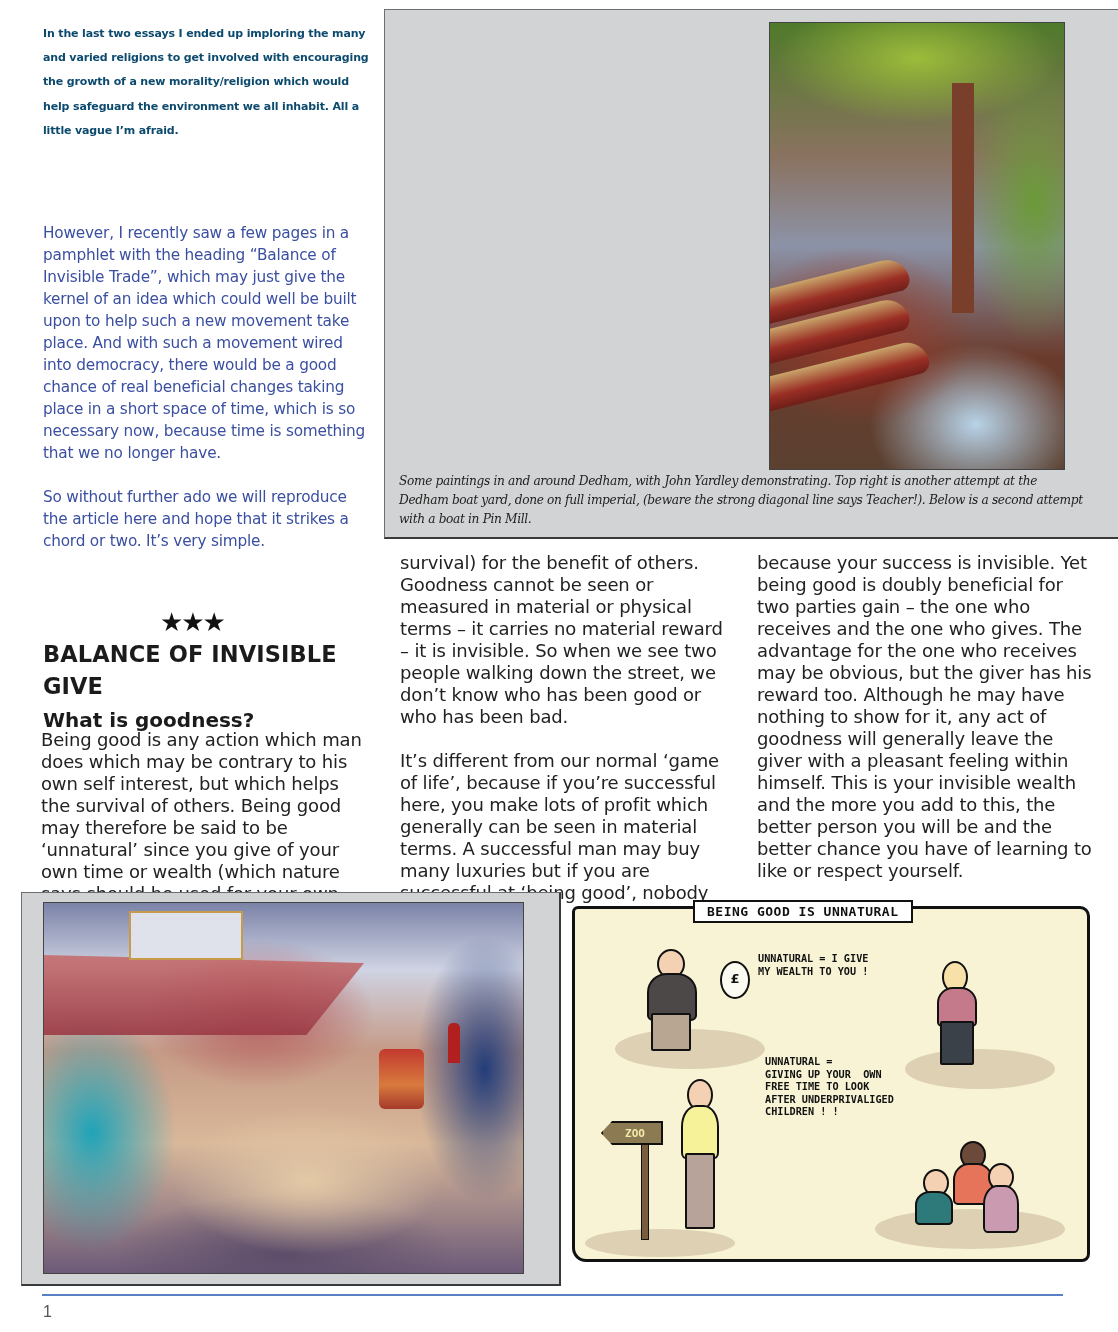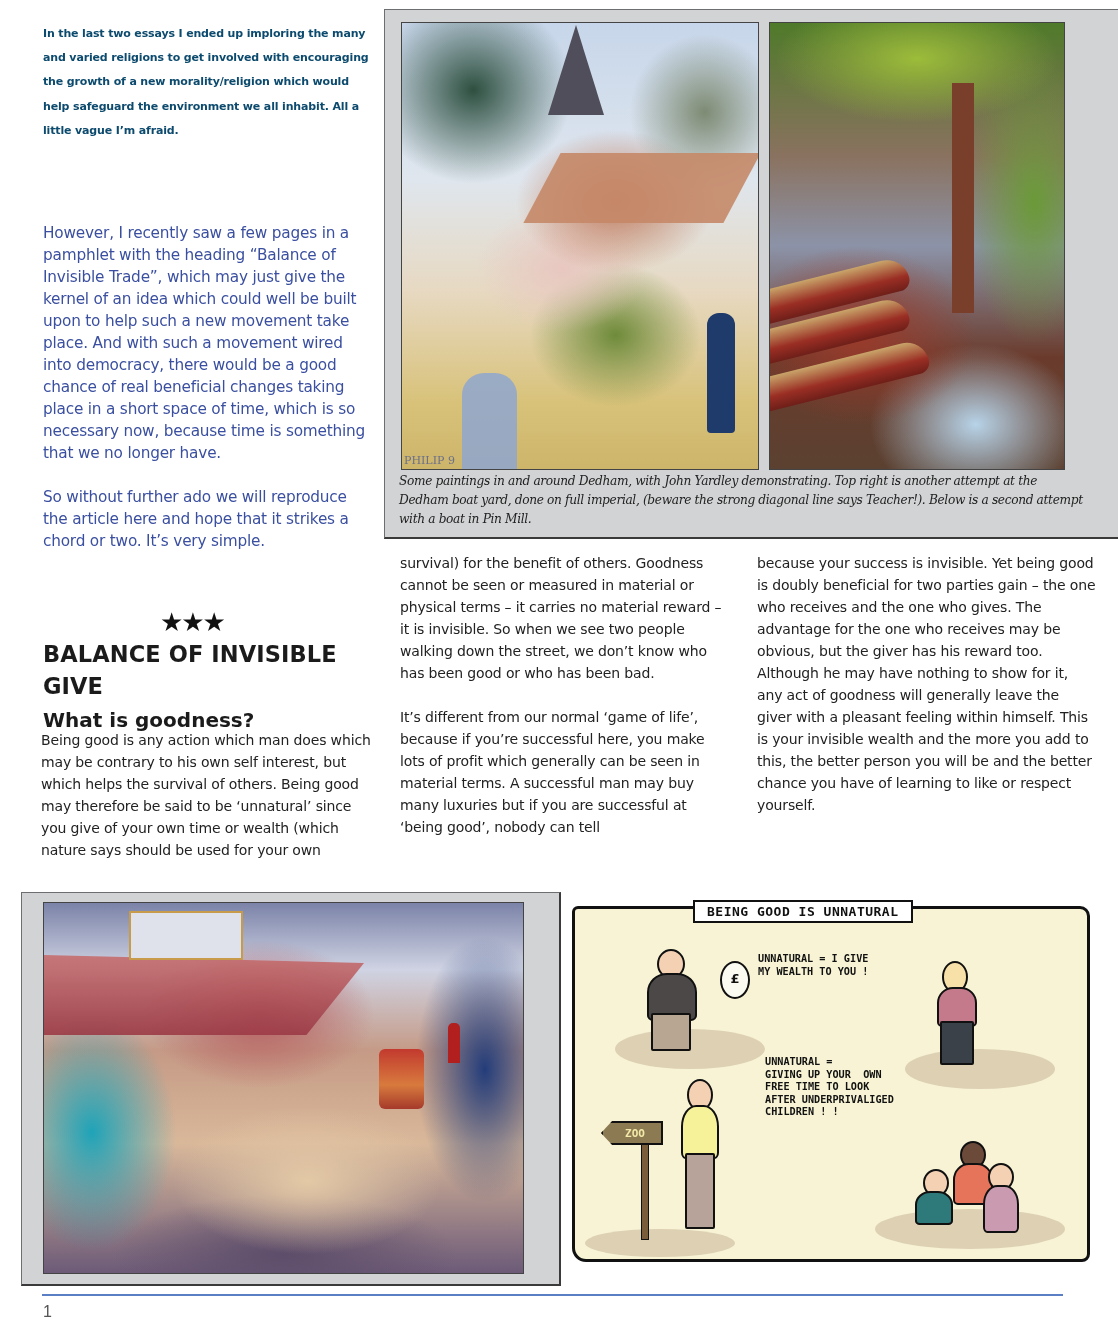--- a/index.html
+++ b/index.html
@@ -94,21 +94,21 @@
   }
   .article-title {
     left: 43px; top: 638px; width: 320px;
     font-weight: bold; font-size: 22.5px; line-height: 32px; color: #1b1b1b;
     letter-spacing: 0.1px;
   }
   .article-sub {
     left: 43px; top: 708px; font-weight: bold; font-size: 20px; color: #1b1b1b;
   }
   .col-text {
-    font-size: 14px; line-height: 22px; color: #222;
+    font-size: 18px; line-height: 22px; color: #222;
     letter-spacing: -0.15px;
   }
   .col-text p { margin: 0 0 22px 0; }
   .col1 { left: 41px; top: 729px; width: 330px; }
   .col2 { left: 400px; top: 552px; width: 330px; }
   .col3 { left: 757px; top: 552px; width: 340px; }
 
   
   .bottom-frame {
     left: 21px; top: 892px; width: 540px; height: 394px;
@@ -196,27 +196,20 @@
 </head>
 <body>
 
 <div class="abs intro-lead">In the last two essays I ended up imploring the many and varied religions to get involved with encouraging the growth of a new morality/religion which would help safeguard the environment we all inhabit. All a little vague I’m afraid.</div>
 <div class="abs intro-body">
   <p>However, I recently saw a few pages in a pamphlet with the heading “Balance of Invisible Trade”, which may just give the kernel of an idea which could well be built upon to help such a new movement take place. And with such a movement wired into democracy, there would be a good chance of real beneficial changes taking place in a short space of time, which is so necessary now, because time is something that we no longer have.</p>
   <p>So without further ado we will reproduce the article here and hope that it strikes a chord or two. It’s very simple.</p>
 </div>
 
 <div class="abs top-frame">
-  <div class="paint paint-dedham">
-    <div class="steeple"></div>
-    <div class="roof"></div>
-    <div class="figure-blue"></div>
-    <div class="figure-dark"></div>
-    <span class="signature">PHILIP 9</span>
-  </div>
   <div class="paint paint-boatyard">
     <div class="tree-trunk"></div>
     <div class="boat" style="top:250px;"></div>
     <div class="boat" style="top:290px;"></div>
     <div class="boat" style="top:335px; width:170px;"></div>
   </div>
   <div class="abs caption">Some paintings in and around Dedham, with John Yardley demonstrating. Top right is another attempt at the Dedham boat yard, done on full imperial, (beware the strong diagonal line says Teacher!). Below is a second attempt with a boat in Pin Mill.</div>
 </div>
 
 <div class="abs stars">★★★</div>

